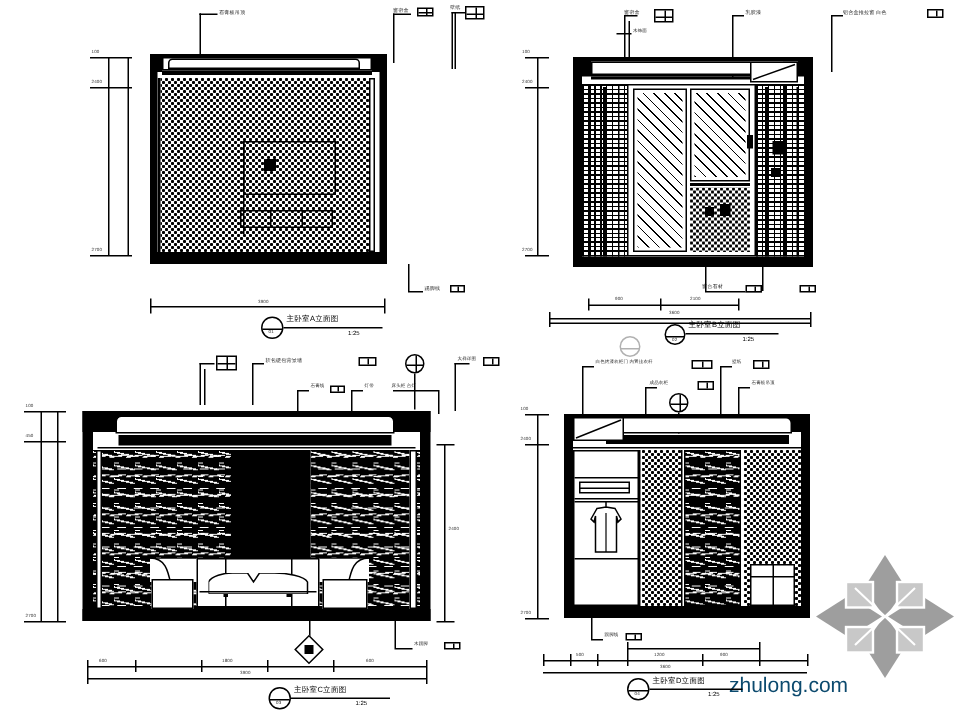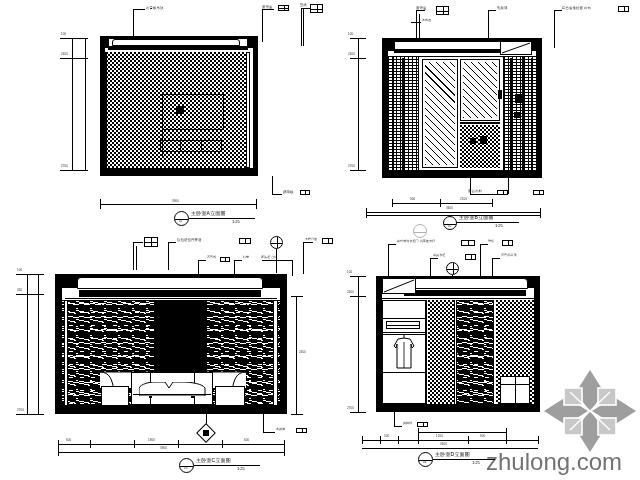--- a/index.html
+++ b/index.html
@@ -79,21 +79,21 @@
   }
   .callout::before{left:0;right:0;top:50%;height:1px;}
   .callout::after{top:0;bottom:0;left:50%;width:1px;}
 
   
   .diamond{position:absolute;border:1px solid #000;background:#fff;transform:rotate(45deg);box-sizing:border-box;}
 
   
   .wm{position:absolute;pointer-events:none;}
   .wm-text{
-    position:absolute;font-size:24px;color:#737373;
+    position:absolute;font-size:14px;color:#0c4a6e;
     font-family:"Liberation Sans",sans-serif;letter-spacing:0px;
     font-weight:400;
   }
   .wm-logo{position:absolute;}
 
   .ghost{opacity:.30;}
 </style>
 </head>
 <body>
 

